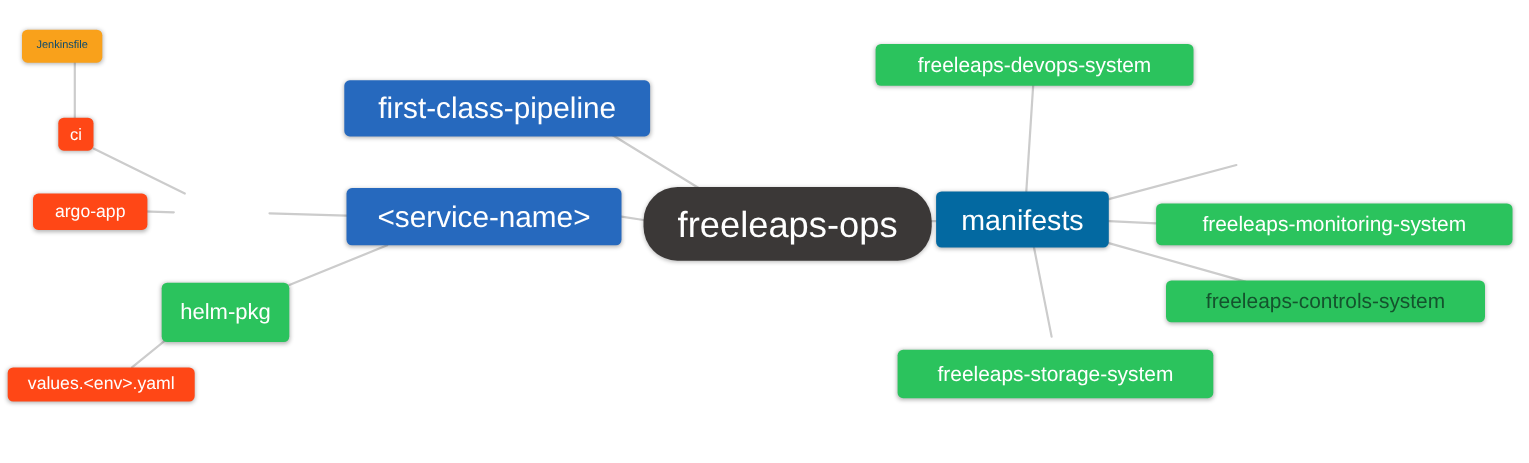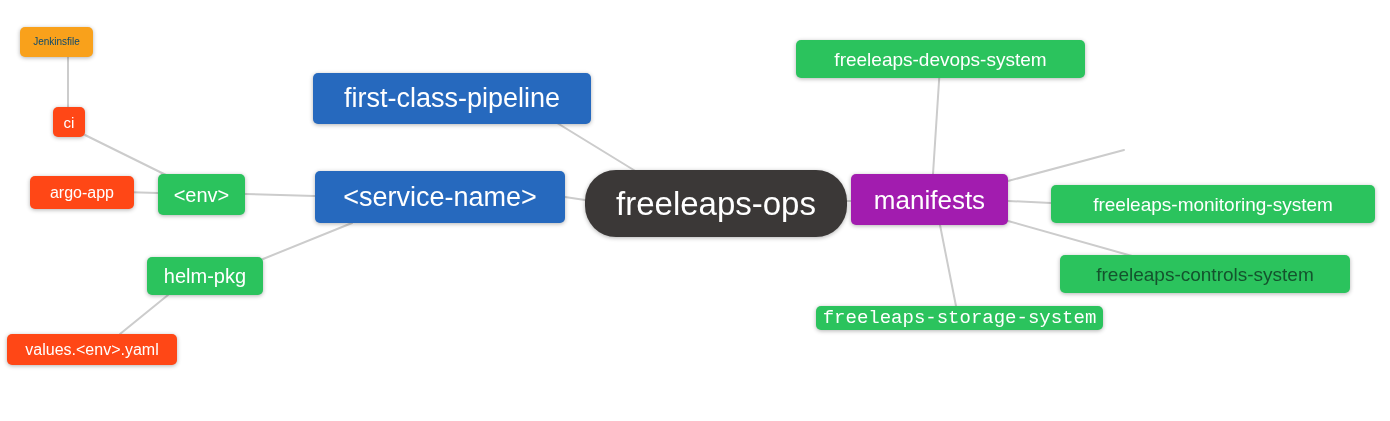--- a/index.html
+++ b/index.html
@@ -53,24 +53,23 @@
       <line x1="933" y1="174" x2="940" y2="66" stroke="#CCCCCC" stroke-width="2" stroke-linecap="round"></line>
       <line x1="1008" y1="181" x2="1124" y2="150" stroke="#CCCCCC" stroke-width="2" stroke-linecap="round"></line>
       <line x1="1008" y1="201" x2="1051" y2="203" stroke="#CCCCCC" stroke-width="2" stroke-linecap="round"></line>
       <line x1="1008" y1="221" x2="1132" y2="256" stroke="#CCCCCC" stroke-width="2" stroke-linecap="round"></line>
       <line x1="940" y1="225" x2="956" y2="306" stroke="#CCCCCC" stroke-width="2" stroke-linecap="round"></line>
     </svg>
 
   <div class="node" style="left: 20px; top: 27px; width: 73px; height: 30px; font-size: 10px; background: rgb(249, 161, 27); color: #0c4a6e;">Jenkinsfile</div>
   <div class="node" style="left: 53px; top: 107px; width: 32px; height: 30px; font-size: 15px; background: rgb(255, 71, 22); color: rgb(255, 255, 255);">ci</div>
   <div class="node" style="left: 30px; top: 176px; width: 104px; height: 33px; font-size: 16px; background: rgb(255, 71, 22); color: rgb(255, 255, 255);">argo-app</div>
-  <div class="node" style="left: 158px; top: 174px; width: 87px; height: 41px; font-size: 20px; background: rgb(43, 195, 93); color: rgb(255, 255, 255);">&lt;env&gt;</div>
-  <div class="node" style="left: 147px; top: 257px; width: 116px; height: 38px; font-size: 20px; background: rgb(43, 195, 93); color: rgb(255, 255, 255);">helm-pkg</div>
+  <div class="node" style="left: 147px; top: 257px; width: 116px; height: 54px; font-size: 20px; background: rgb(43, 195, 93); color: rgb(255, 255, 255);">helm-pkg</div>
   <div class="node" style="left: 7px; top: 334px; width: 170px; height: 31px; font-size: 16px; background: rgb(255, 71, 22); color: rgb(255, 255, 255);">values.&lt;env&gt;.yaml</div>
   <div class="node" style="left: 313px; top: 37px; width: 278px; height: 51px; font-size: 27px; background: rgb(38, 105, 190); color: rgb(255, 255, 255); margin-top: 36px;">first-class-pipeline</div>
   <div class="node" style="left: 315px; top: 171px; width: 250px; height: 52px; font-size: 27px; background: rgb(38, 105, 190); color: rgb(255, 255, 255);">&lt;service-name&gt;</div>
   <div class="node" style="left: 585px; top: 170px; width: 262px; height: 67px; font-size: 33px; background: rgb(59, 56, 55); color: rgb(255, 255, 255); border-radius: 31px;">freeleaps-ops</div>
-  <div class="node" style="left: 851px; top: 174px; width: 157px; height: 51px; font-size: 26px; background: #a21caf; color: rgb(255, 255, 255);">manifests</div>
+  <div class="node" style="left: 851px; top: 174px; width: 157px; height: 51px; font-size: 26px; background: #0369a1; color: rgb(255, 255, 255);">manifests</div>
   <div class="node" style="left: 796px; top: 28px; width: 289px; height: 38px; font-size: 19px; background: rgb(43, 195, 93); color: rgb(255, 255, 255); margin-top: 12px;">freeleaps-devops-system</div>
   <div class="node" style="left: 1051px; top: 185px; width: 324px; height: 38px; font-size: 19px; background: rgb(43, 195, 93); color: rgb(255, 255, 255); text-align: right;">freeleaps-monitoring-system</div>
   <div class="node" style="left: 1060px; top: 255px; width: 290px; height: 38px; font-size: 19px; background: rgb(43, 195, 93); color: #14532d; text-align: center;">freeleaps-controls-system</div>
-  <div class="node" style="left: 816px; top: 306px; width: 287px; height: 24px; font-size: 19px; background: rgb(43, 195, 93); color: rgb(255, 255, 255); font-family: Liberation Mono, monospace;">freeleaps-storage-system</div>
+  <div class="node" style="left: 816px; top: 318px; width: 287px; height: 44px; font-size: 19px; background: rgb(43, 195, 93); color: rgb(255, 255, 255);">freeleaps-storage-system</div>
 </div>
 
 </body></html>

